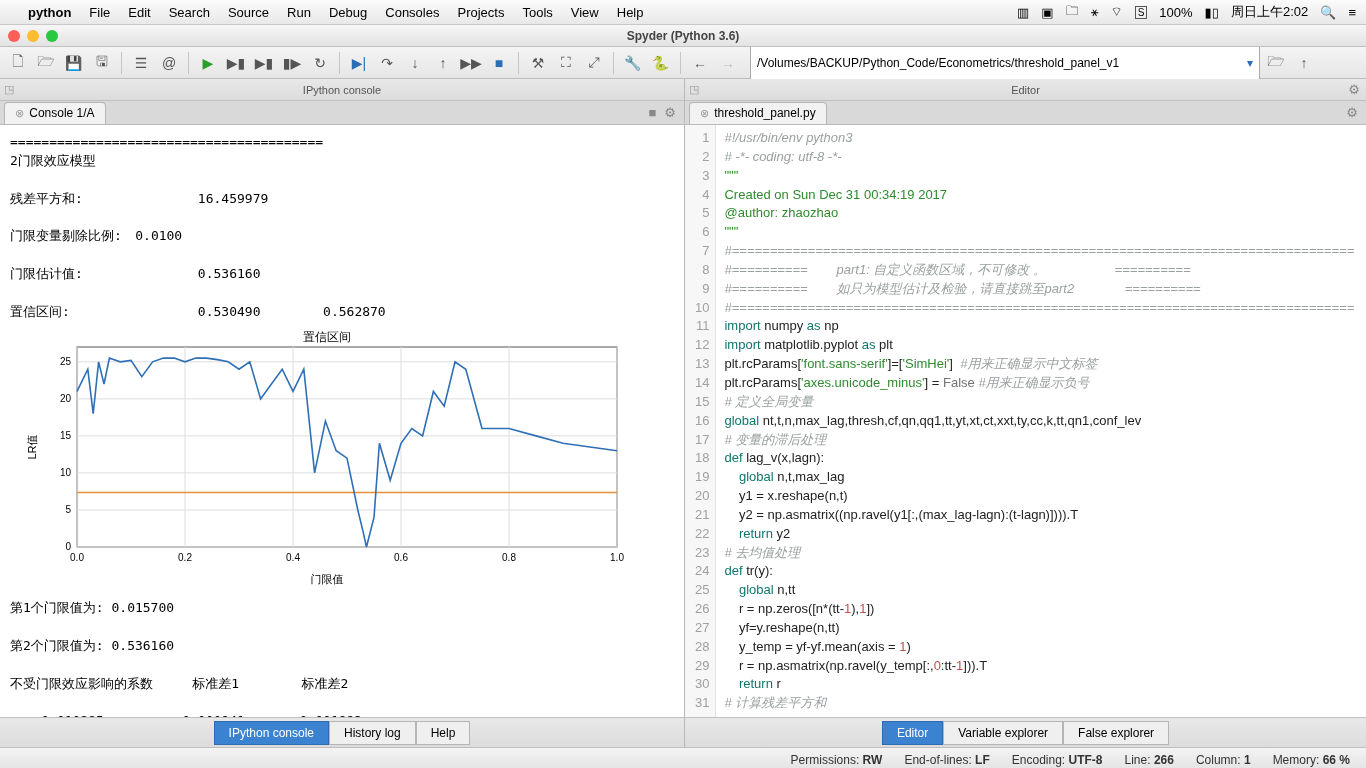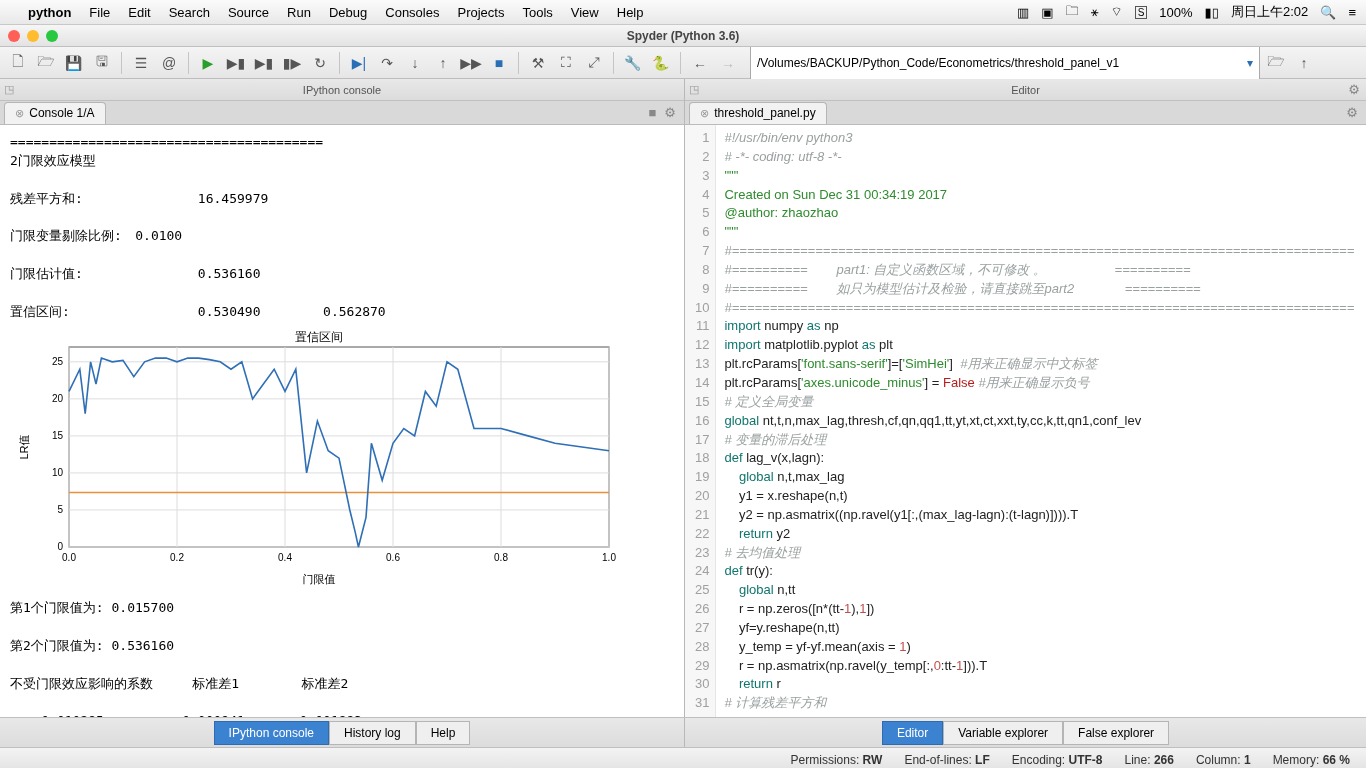--- a/index.html
+++ b/index.html
@@ -19,29 +19,29 @@
 .pane-right { flex:1;}
 .pane-header { height:22px; background:linear-gradient(#e8e8e8,#dcdcdc); display:flex; align-items:center; justify-content:center; font-size:11px; color:#555; position:relative; border-bottom:1px solid #c0c0c0;}
 .pane-corner { position:absolute; left:4px; display:flex; gap:3px;}
 .pane-corner-r { position:absolute; right:6px; display:flex; gap:8px; color:#888; font-size:13px;}
 .tabbar { height:24px; background:#d9d9d9; display:flex; align-items:center; border-bottom:1px solid #bbb; padding-left:4px;}
 .tab { height:22px; background:#f2f2f2; border:1px solid #b5b5b5; border-bottom:none; border-radius:4px 4px 0 0; padding:0 10px; display:flex; align-items:center; gap:5px; font-size:12px;}
 .tab .x { color:#999; font-size:11px;}
 .tabbar .rspace { margin-left:auto; padding-right:8px; display:flex; gap:8px; color:#888;}
 .console-body { flex:1; background:white; overflow:auto; padding:8px 10px; font-family: Menlo, Consolas, monospace; font-size:13px; line-height:1.45;}
 .console-body pre { font-family: Menlo, Consolas, monospace;}
-.chart-box { margin:6px 4px; }
+.chart-box { margin:6px 12px; }
 .chart-svg { background:white; }
 .editor-body { flex:1; background:white; overflow:auto; display:flex; font-family: Menlo, Consolas, monospace; font-size:13px; line-height:1.45;}
 .gutter { background:#f7f7f7; padding:4px 6px 4px 10px; text-align:right; color:#a0a0a0; border-right:1px solid #e5e5e5; user-select:none;}
 .code { padding:4px 8px; white-space:pre; }
 .c-grey { color:#9aa0a0; font-style:italic;}
 .c-green { color:#2e8b2e;}
 .c-blue { color:#0f766e;}
-.c-orange { color:#b91c1c;}
+.c-orange { color:#737373;}
 .c-black { color:#222;}
 .c-red { color:#c0504d;}
 .bottom-tabs { height:30px; display:flex; align-items:center; justify-content:center; gap:0; background:linear-gradient(#e8e8e8,#dcdcdc); border-top:1px solid #bfbfbf;}
 .btab { padding:4px 14px; border:1px solid #b5b5b5; background:#efefef; font-size:12px;}
 .btab.active { background:#3b82d0; color:white; border-color:#2f6bb0;}
 .statusbar { height:24px; background:linear-gradient(#f3f3f3,#e3e3e3); border-top:1px solid #bfbfbf; display:flex; align-items:center; gap:22px; padding:0 16px; font-size:12px; color:#333; justify-content:flex-end;}
 </style>
 </head>
 <body>
 

